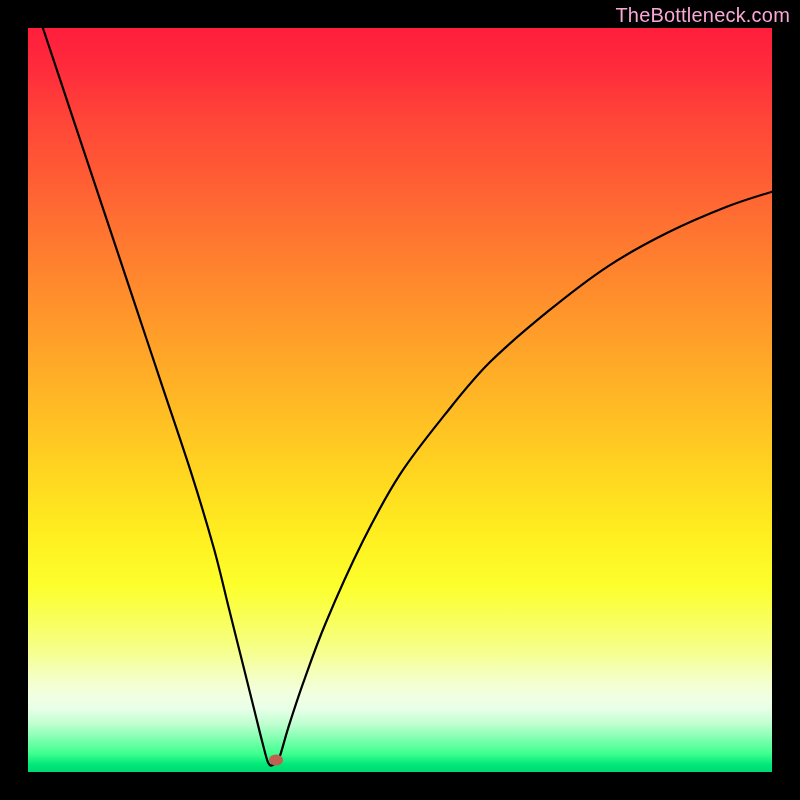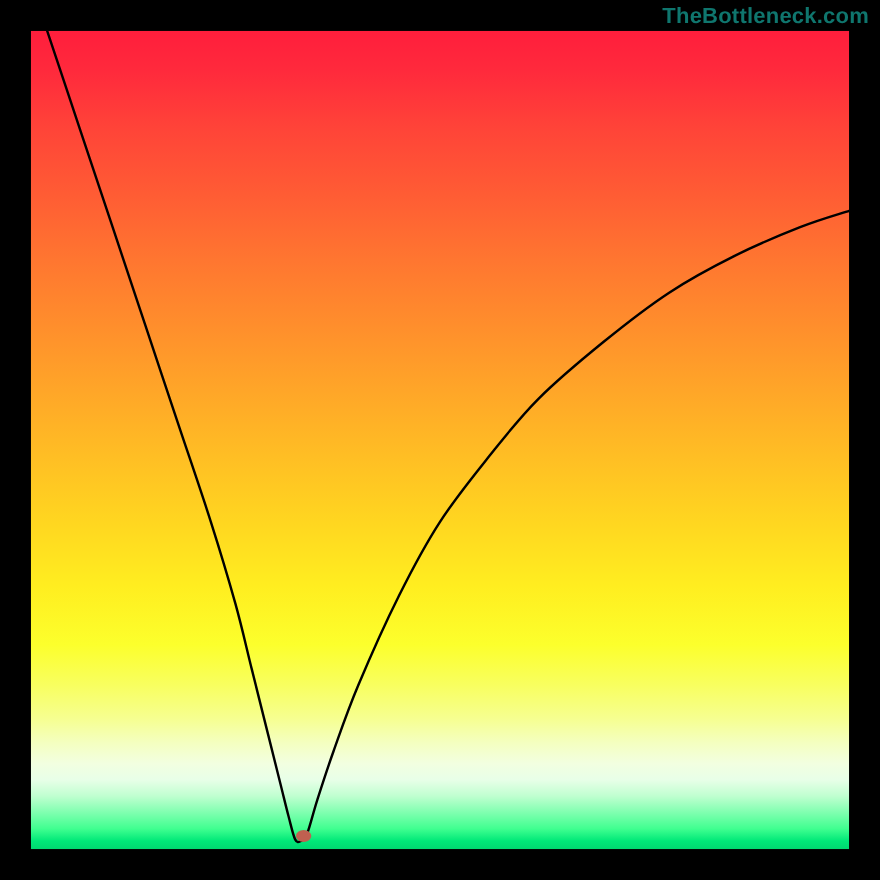--- a/index.html
+++ b/index.html
@@ -55,23 +55,23 @@
       #80ffb0 95.5%,
       #40ff90 97.5%,
       #00e878 99%,
       #00d870 100%
     );
   }
   .watermark {
     position: absolute;
     top: 4px;
     right: 10px;
-    color: #0f766e;
+    color: #f9a8d4;
     font-size: 20px;
-    font-weight: 700;
+    font-weight: 400;
     letter-spacing: 0.2px;
   }
   svg.curve {
     position: absolute;
     left: 0;
     top: 0;
     width: 100%;
     height: 100%;
   }
   .marker {

